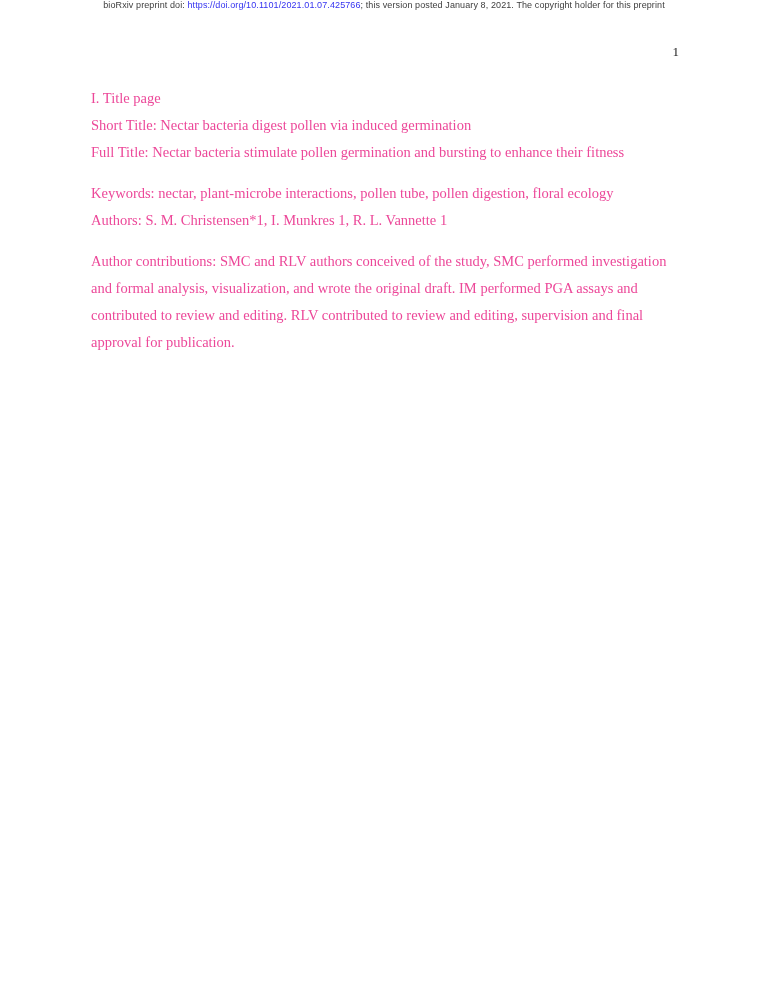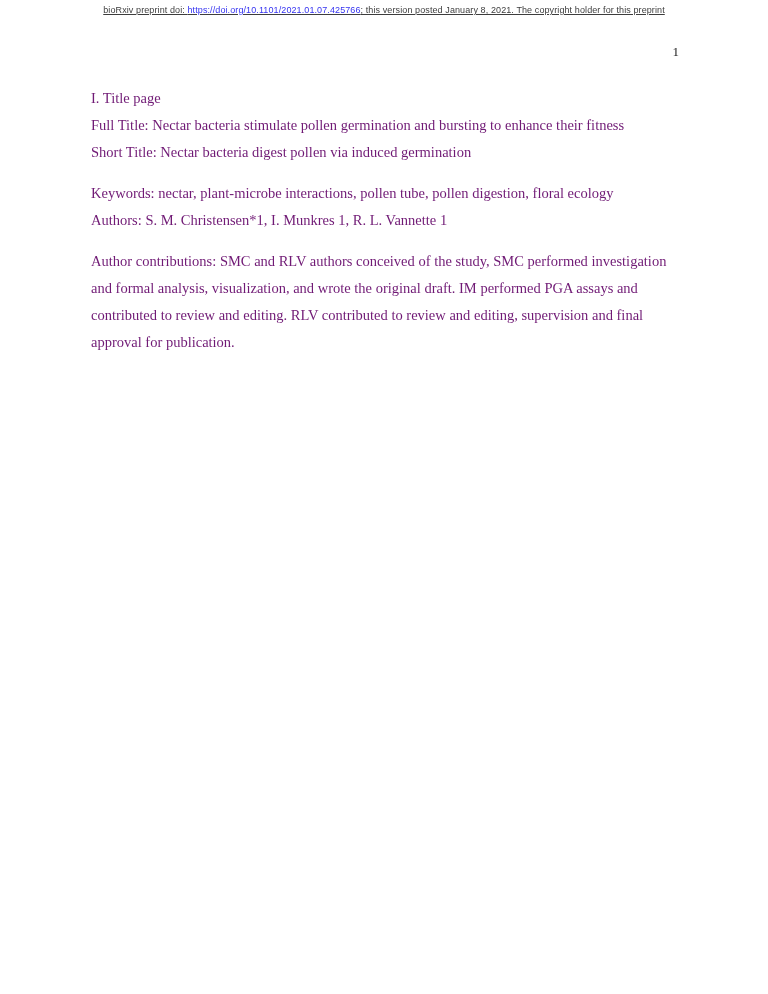--- a/index.html
+++ b/index.html
@@ -9,48 +9,46 @@
   }
   .page {
     position: relative;
     width: 768px;
     height: 994px;
     background: #ffffff;
     overflow: hidden;
     font-family: "Liberation Serif", serif;
   }
   .preprint-header {
-    padding-top: 5px;
     text-align: center;
     font-family: "Liberation Sans", sans-serif;
     font-size: 9px;
     line-height: 11.5px;
     color: #3d3d3d;
     letter-spacing: 0.1px;
-    text-decoration: underline;
   }
   .preprint-header .doi-link {
     color: #3432f0;
     text-decoration: none;
     cursor: pointer;
   }
   .page-number {
     position: absolute;
     top: 44px;
     right: 89px;
     font-family: "Liberation Serif", serif;
     font-size: 13px;
     color: #1a1a1a;
   }
   .content {
     position: absolute;
     top: 85px;
     left: 91px;
     right: 90px;
-    color: #701a75;
+    color: #ec4899;
     font-size: 14.5px;
     line-height: 27px;
   }
   .content p {
     margin: 0;
     padding: 0;
   }
   .content p.gap-above {
     margin-top: 14px;
   }
@@ -66,22 +64,22 @@
   <div class="preprint-header">
     <div>
       <span>bioRxiv preprint doi: </span><a class="doi-link">https://doi.org/10.1101/2021.01.07.425766</a><span>; this version posted January 8, 2021. The copyright holder for this preprint</span>
     </div>
   </div>
 
   <div class="page-number">1</div>
 
   <div class="content">
     <p>I. Title page</p>
+    <p>Short Title: Nectar bacteria digest pollen via induced germination</p>
     <p>Full Title: Nectar bacteria stimulate pollen germination and bursting to enhance their fitness</p>
-    <p>Short Title: Nectar bacteria digest pollen via induced germination</p>
 
     <p class="gap-above">Keywords: nectar, plant-microbe interactions, pollen tube, pollen digestion, floral ecology</p>
     <p>Authors: S. M. Christensen*1, I. Munkres 1, R. L. Vannette 1</p>
 
 
     <p class="gap-above">Author contributions: SMC and RLV authors conceived of the study, SMC performed investigation and formal analysis, visualization, and wrote the original draft. IM performed PGA assays and contributed to review and editing. RLV contributed to review and editing, supervision and final approval for publication.</p>
   </div>
 
 </div>
 

